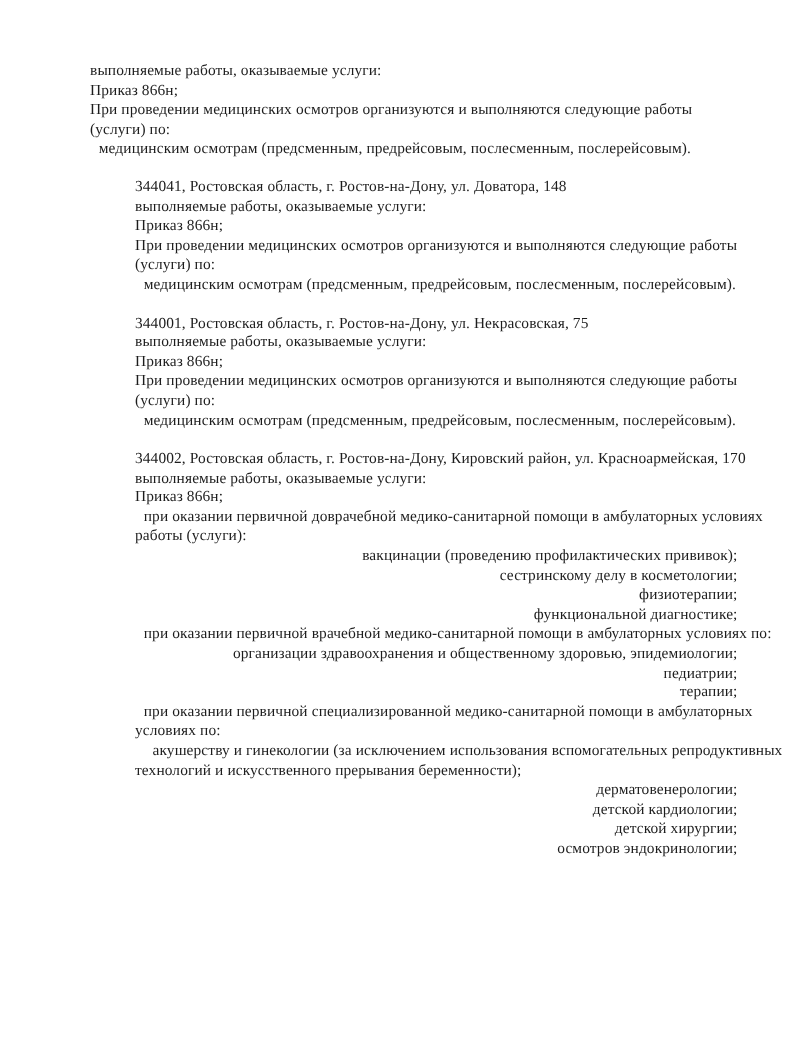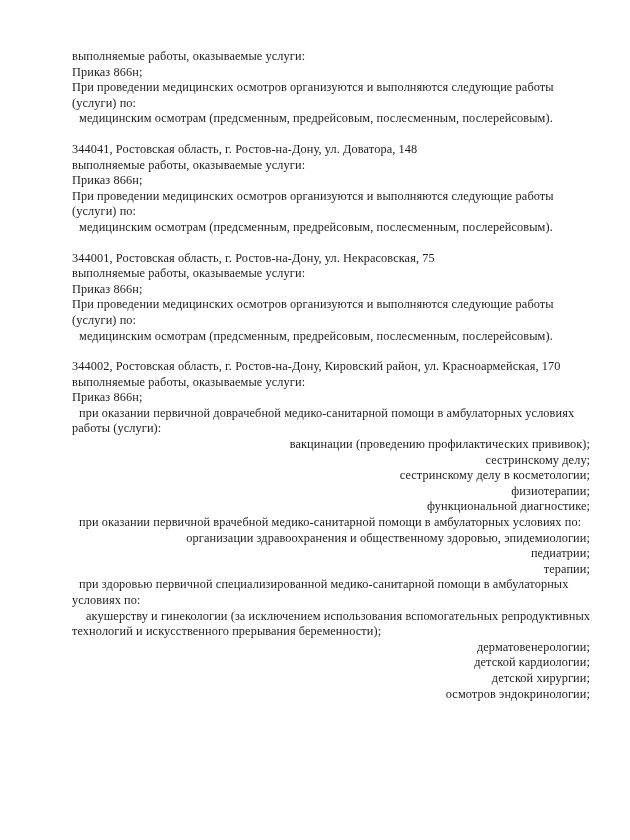--- a/index.html
+++ b/index.html
@@ -16,20 +16,21 @@
   }
   .page {
     box-sizing: border-box;
     width: 630px;
     height: 840px;
     padding: 49px 40px 0 72px;
     background: #ffffff;
   }
   .block + .block {
     margin-top: 15px;
+    margin-left: 36px;
   }
   .line {
     font-size: 12.3px;
     line-height: 15.6px;
     white-space: nowrap;
     letter-spacing: 0.1px;
   }
   .ind-1 { padding-left: 7px; }
   .ind-2 { padding-left: 14px; text-align: right; }
 </style>
@@ -61,29 +62,28 @@
         <div class="line ind-0">(услуги) по:</div>
         <div class="line ind-1">медицинским осмотрам (предсменным, предрейсовым, послесменным, послерейсовым).</div>
       </div>
       <div class="block">
         <div class="line ind-0">344002, Ростовская область, г. Ростов-на-Дону, Кировский район, ул. Красноармейская, 170</div>
         <div class="line ind-0">выполняемые работы, оказываемые услуги:</div>
         <div class="line ind-0">Приказ 866н;</div>
         <div class="line ind-1">при оказании первичной доврачебной медико-санитарной помощи в амбулаторных условиях</div>
         <div class="line ind-0">работы (услуги):</div>
         <div class="line ind-2">вакцинации (проведению профилактических прививок);</div>
-        <div class="line ind-2">сестринскому делу;</div>
         <div class="line ind-2">сестринскому делу в косметологии;</div>
         <div class="line ind-2">физиотерапии;</div>
         <div class="line ind-2">функциональной диагностике;</div>
         <div class="line ind-1">при оказании первичной врачебной медико-санитарной помощи в амбулаторных условиях по:</div>
         <div class="line ind-2">организации здравоохранения и общественному здоровью, эпидемиологии;</div>
         <div class="line ind-2">педиатрии;</div>
         <div class="line ind-2">терапии;</div>
-        <div class="line ind-1">при здоровью первичной специализированной медико-санитарной помощи в амбулаторных</div>
+        <div class="line ind-1">при оказании первичной специализированной медико-санитарной помощи в амбулаторных</div>
         <div class="line ind-0">условиях по:</div>
         <div class="line ind-2">акушерству и гинекологии (за исключением использования вспомогательных репродуктивных</div>
         <div class="line ind-0">технологий и искусственного прерывания беременности);</div>
         <div class="line ind-2">дерматовенерологии;</div>
         <div class="line ind-2">детской кардиологии;</div>
         <div class="line ind-2">детской хирургии;</div>
         <div class="line ind-2">осмотров эндокринологии;</div>
       </div>
     </div>
 </div>

